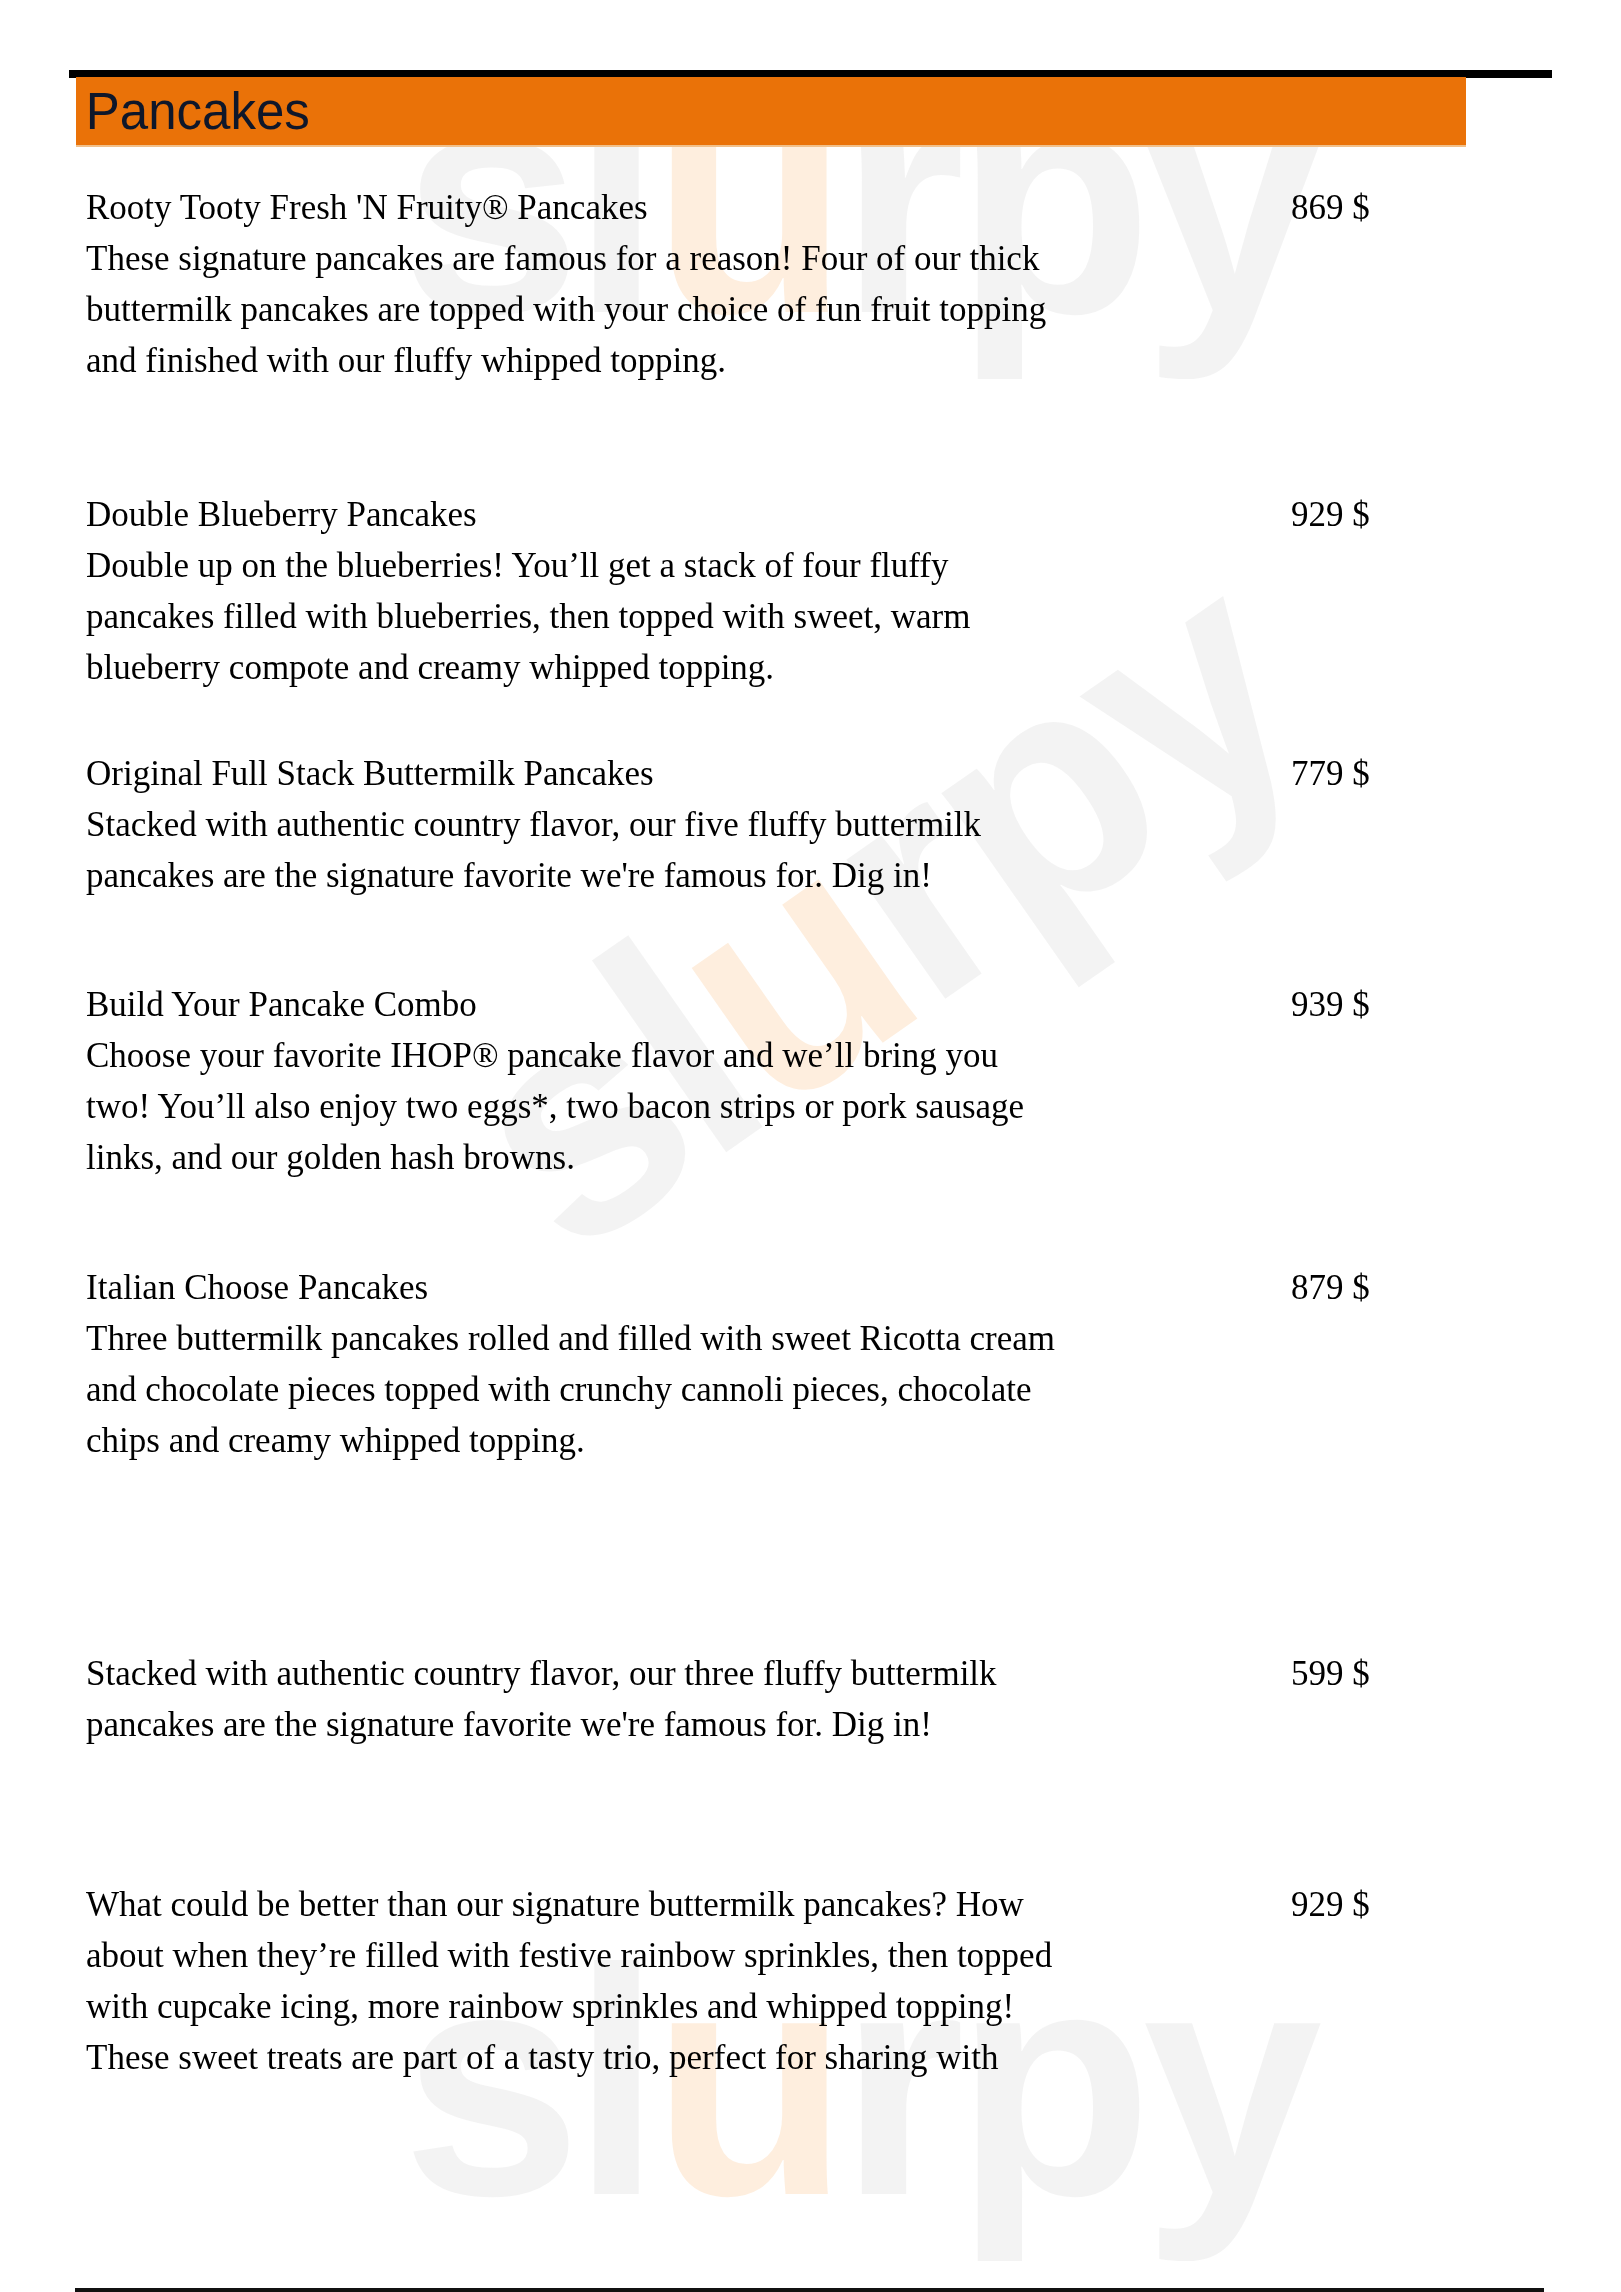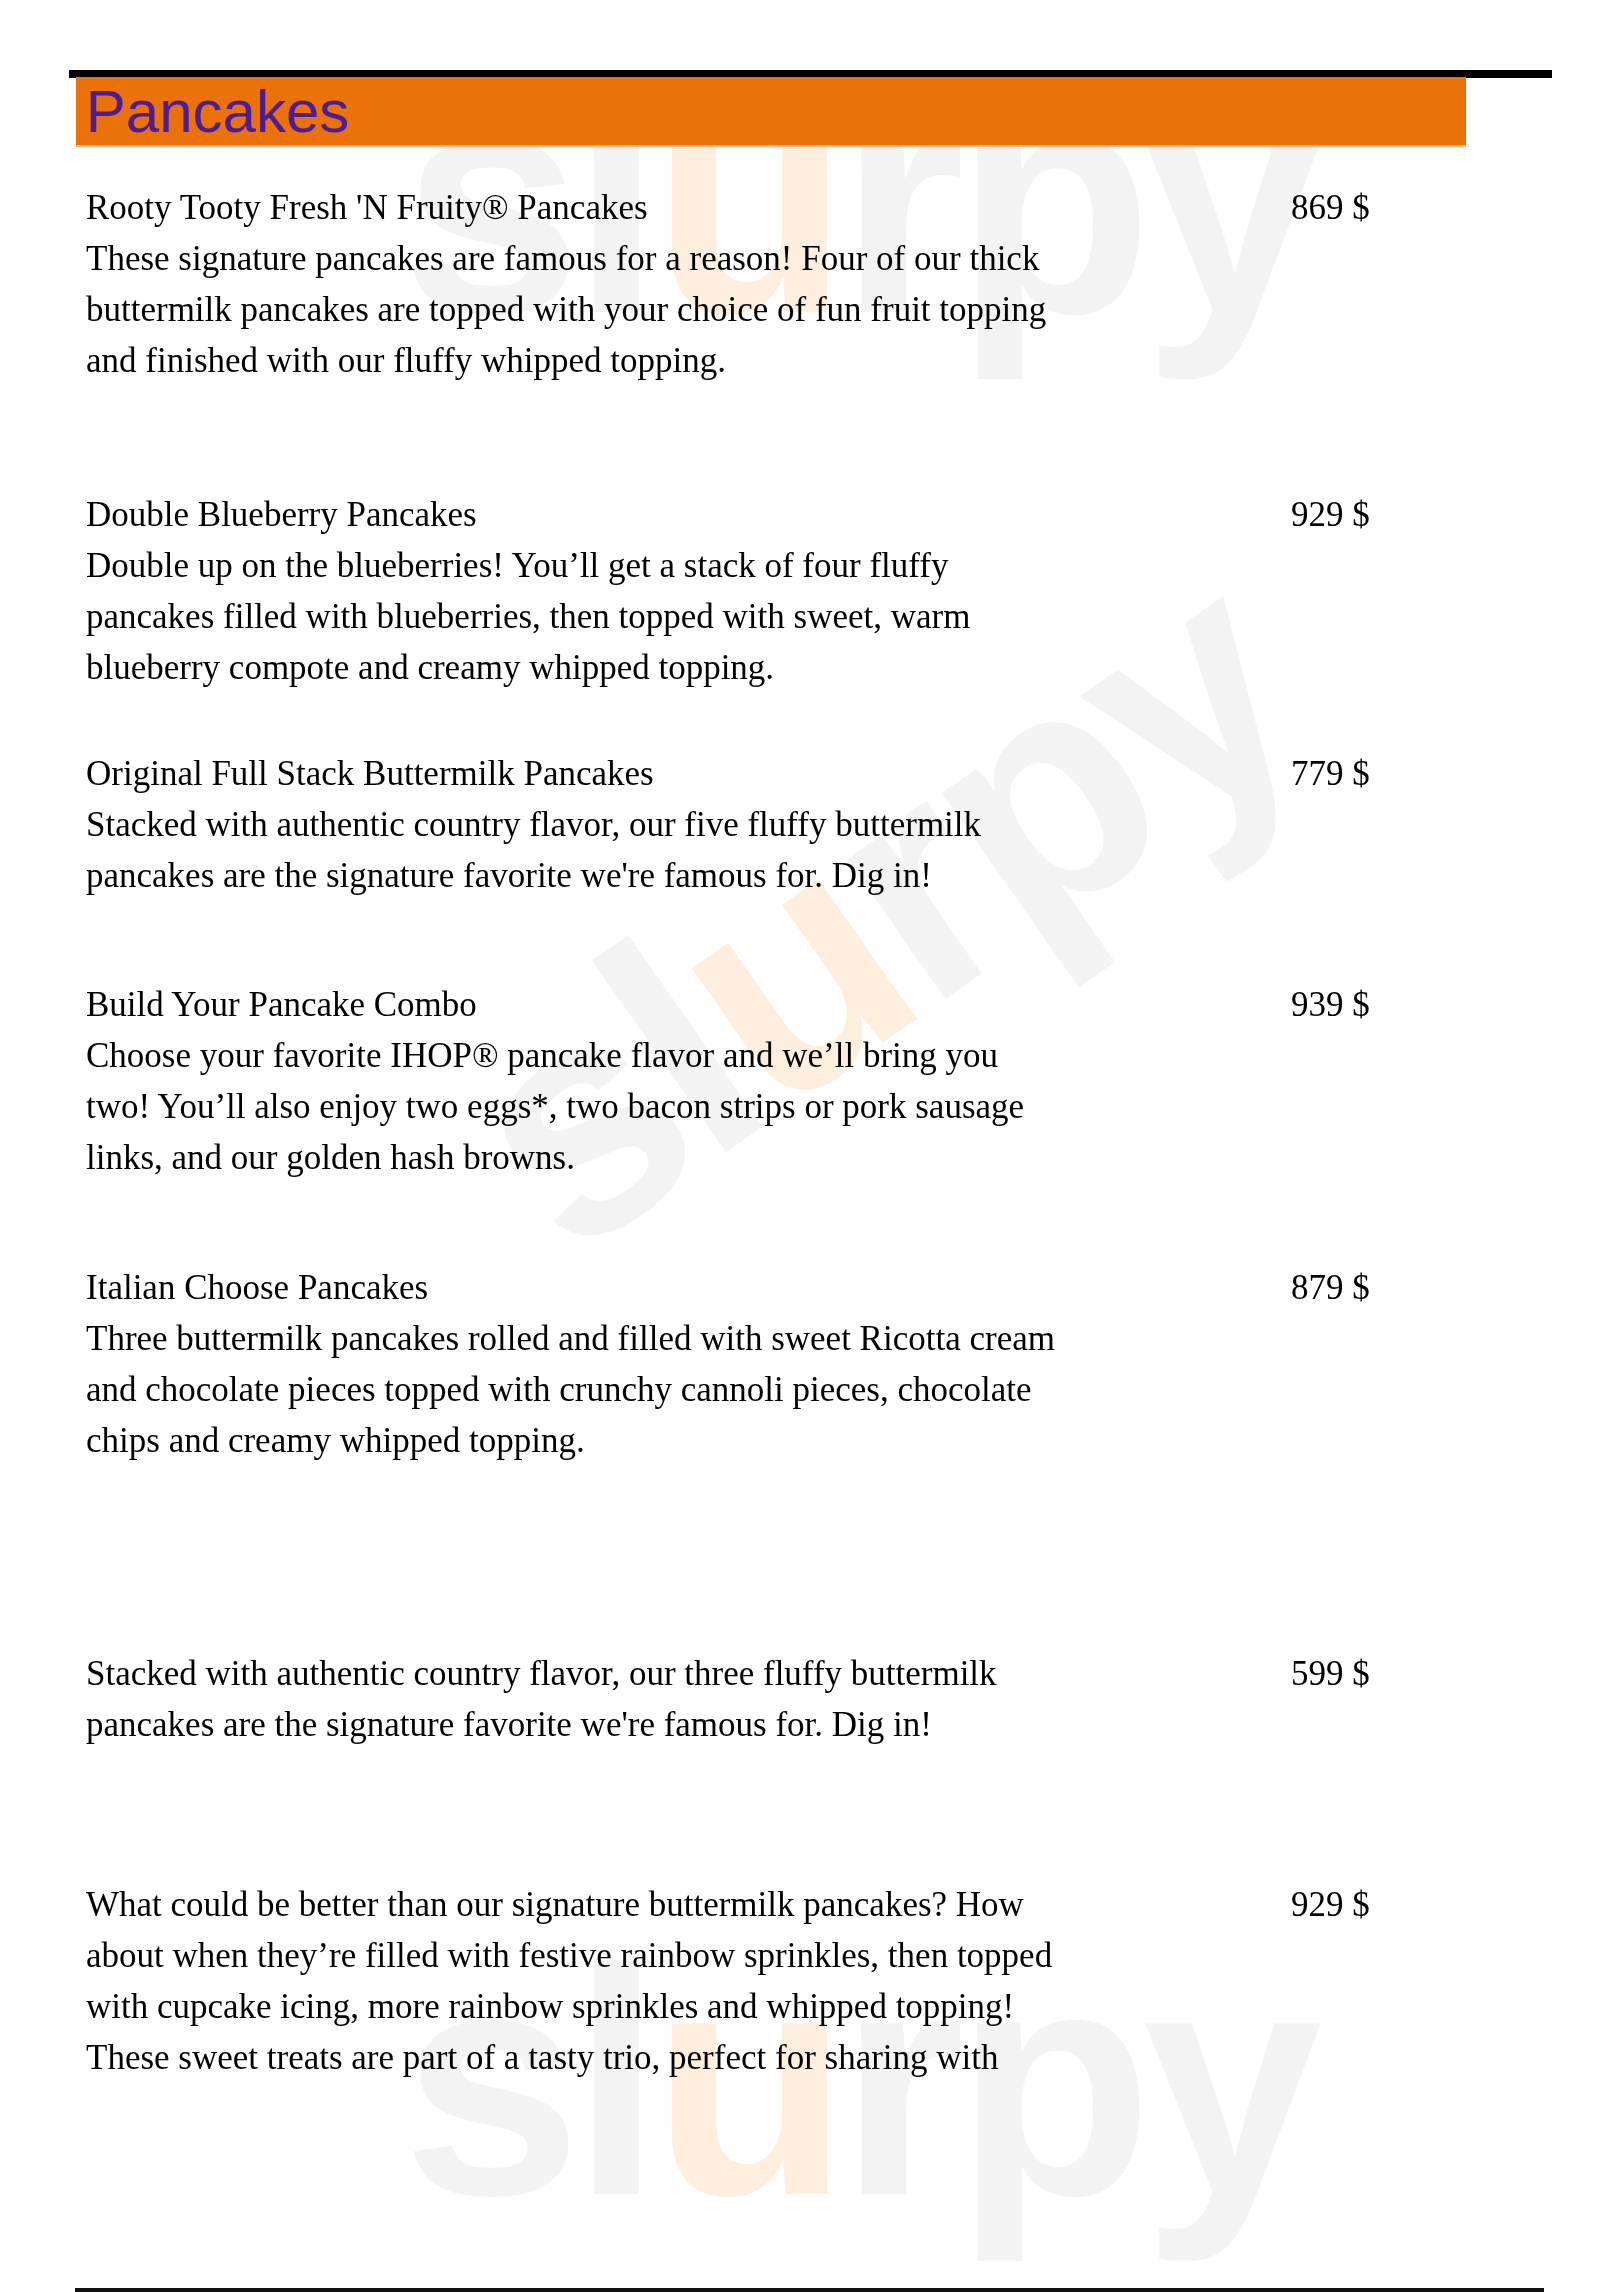--- a/index.html
+++ b/index.html
@@ -4,21 +4,21 @@
 <style>
   html, body { margin: 0; padding: 0; background: #ffffff; }
   body { width: 1621px; height: 2293px; position: relative; overflow: hidden; font-family: "Liberation Serif", serif; color: #000; }
   .watermark { position: absolute; font-family: "Liberation Sans", sans-serif; font-weight: bold; font-size: 323px; letter-spacing: -9.8px; color: rgba(200,200,200,0.22); pointer-events: none; white-space: nowrap; line-height: 1; }
   .watermark .u { color: rgba(250,170,90,0.2); }
   .wm1 { left: 402px; top: 39px; }
   .wm2 { left: 412px; top: 1039px; transform: rotate(-35deg); transform-origin: left top; }
   .wm3 { left: 402px; top: 1921px; }
   .top-rule { position: absolute; left: 69px; top: 70px; width: 1483px; height: 7.8px; background: #000; }
   .section-bar { position: absolute; left: 76px; top: 77px; width: 1390px; height: 68px; background: #ea7208; box-shadow: 0 2px 0 #f1c08a; }
-  .section-title { position: absolute; left: 9.8px; top: 5.9px; font-family: "Liberation Sans", sans-serif; font-size: 60px; color: #4c1d95; line-height: 57px; }
+  .section-title { position: absolute; left: 9.8px; top: 5.9px; font-family: "Liberation Sans", sans-serif; font-size: 51px; color: #0f172a; line-height: 57px; }
   .item { position: absolute; left: 86px; width: 1392px; }
   .item-name { font-size: 35px; line-height: 51px; white-space: nowrap; }
   .item-desc { font-size: 35px; line-height: 51px; width: 1157px; white-space: pre-line; }
   .item-price { position: absolute; left: 1205px; top: 0; font-size: 35px; line-height: 51px; white-space: nowrap; }
   .bottom-rule { position: absolute; left: 75px; top: 2288px; width: 1469px; height: 3.9px; background: #111; }
 </style>
 </head>
 <body>
 
 <div class="watermark wm1"><span>sl</span><span class="u">u</span><span>rpy</span></div>

